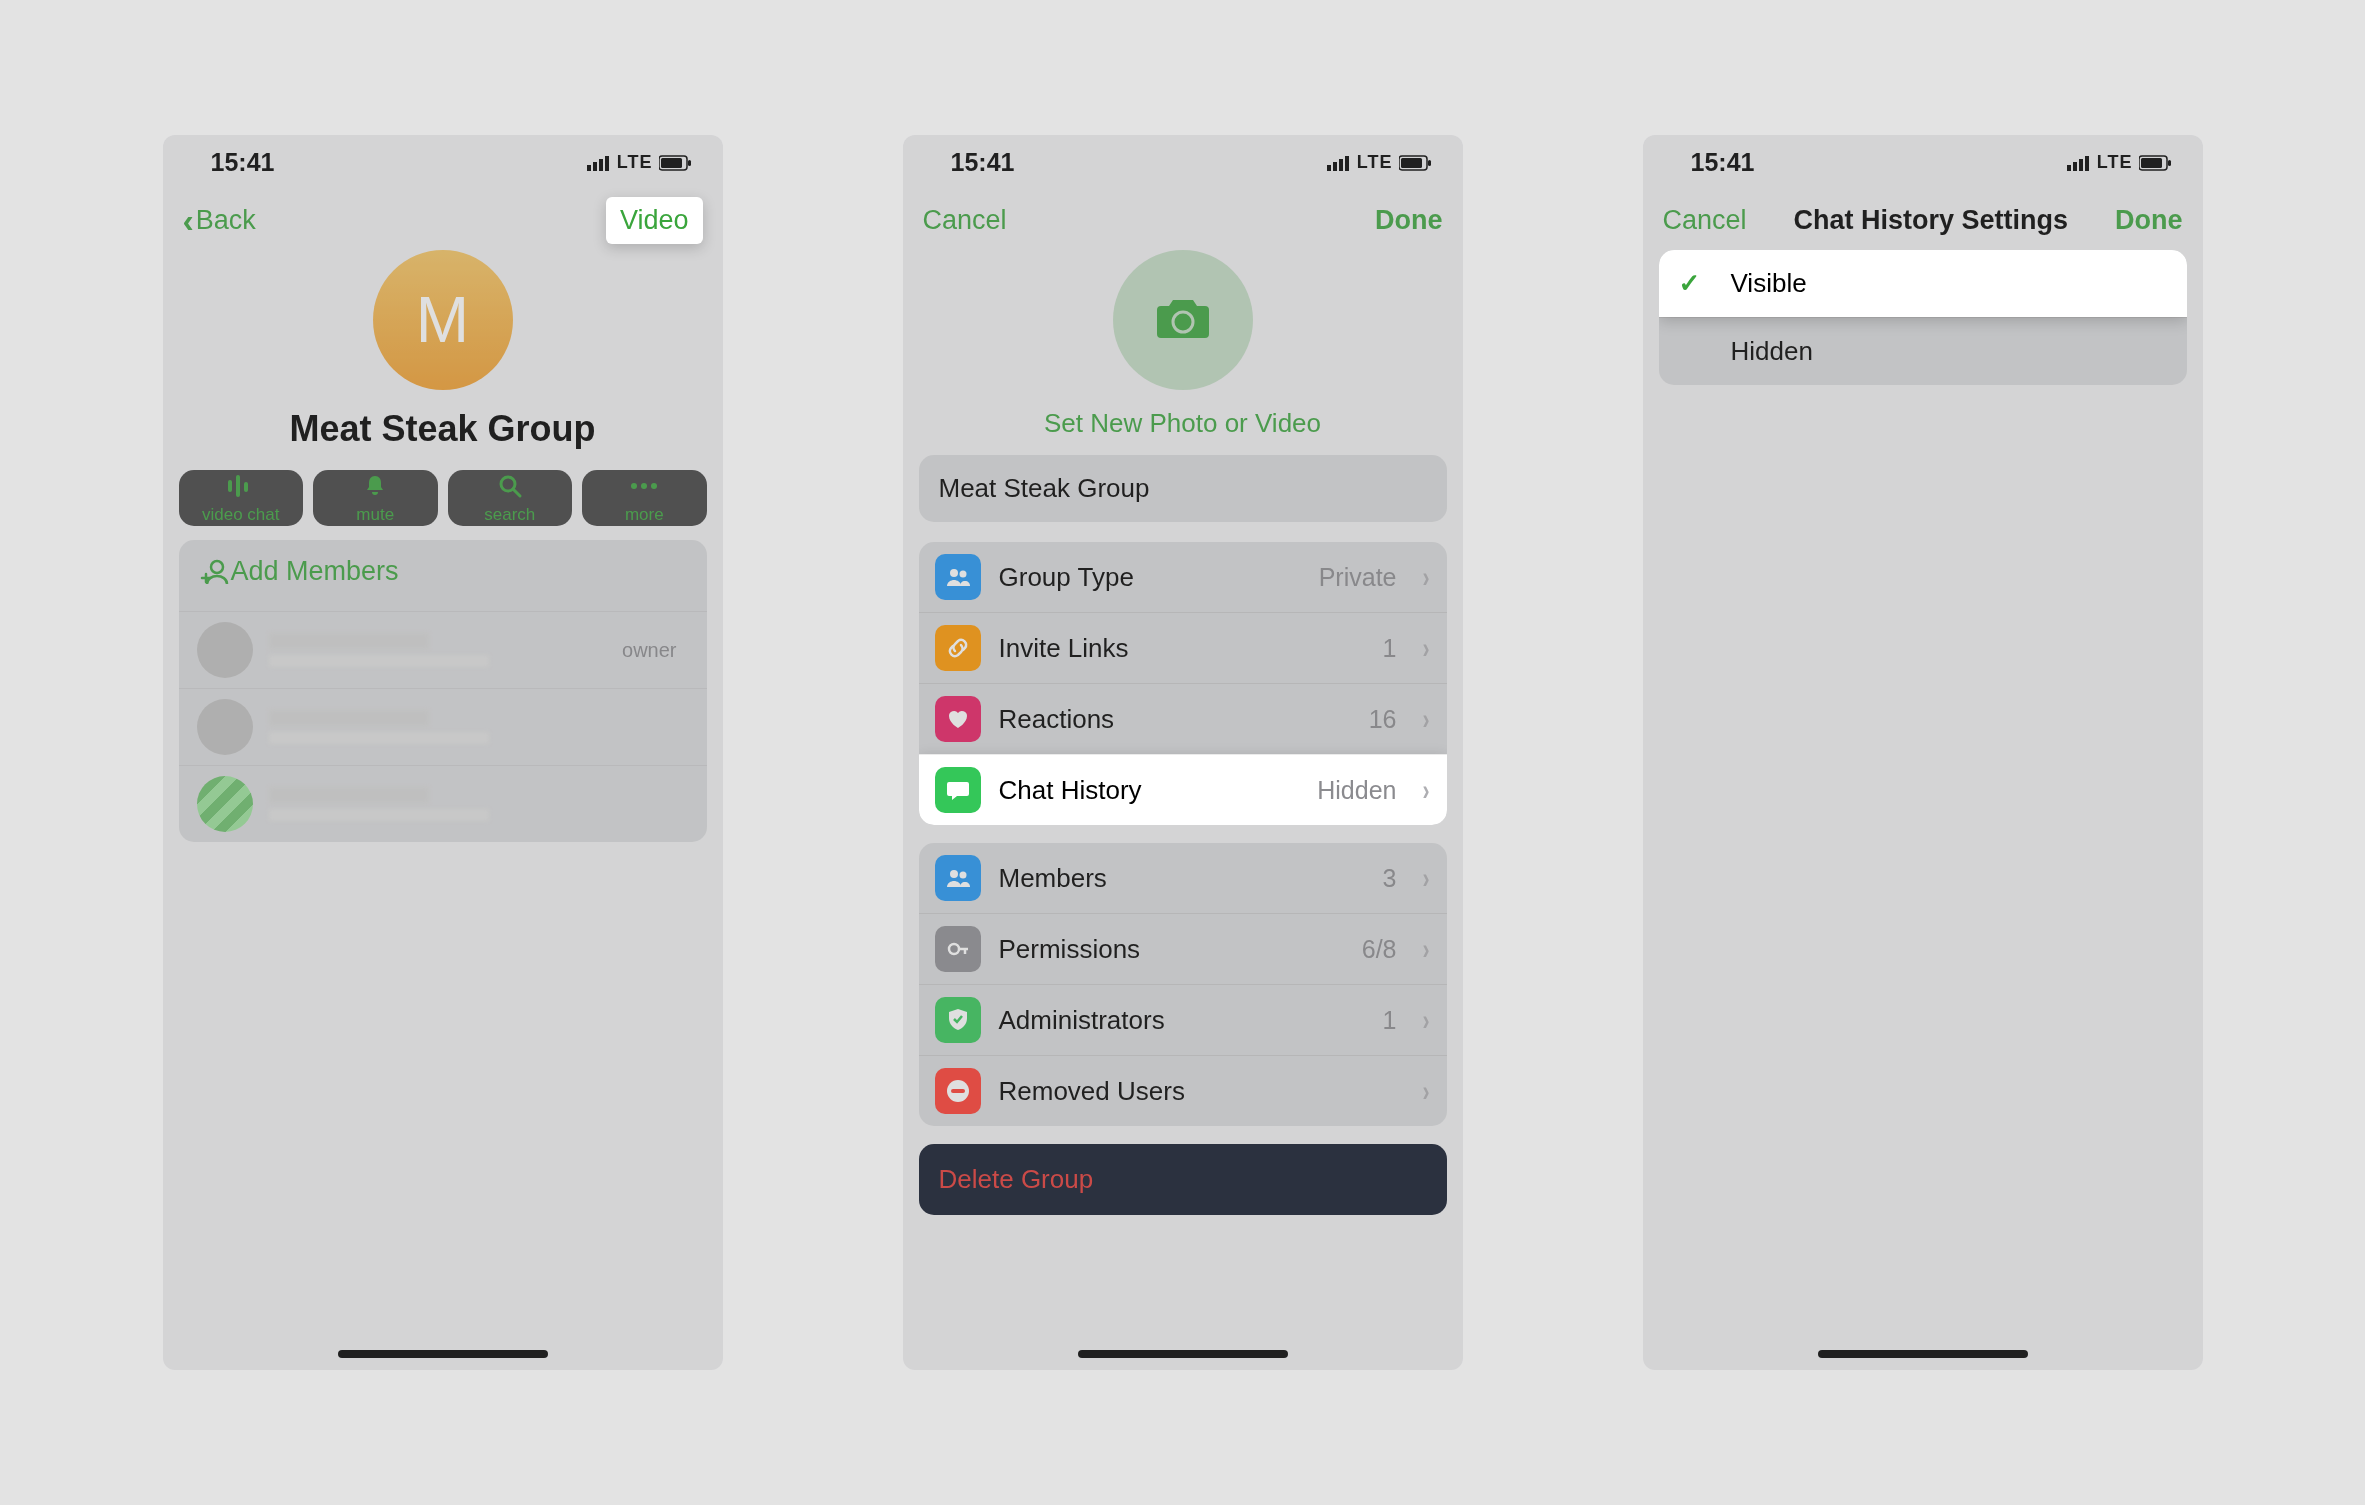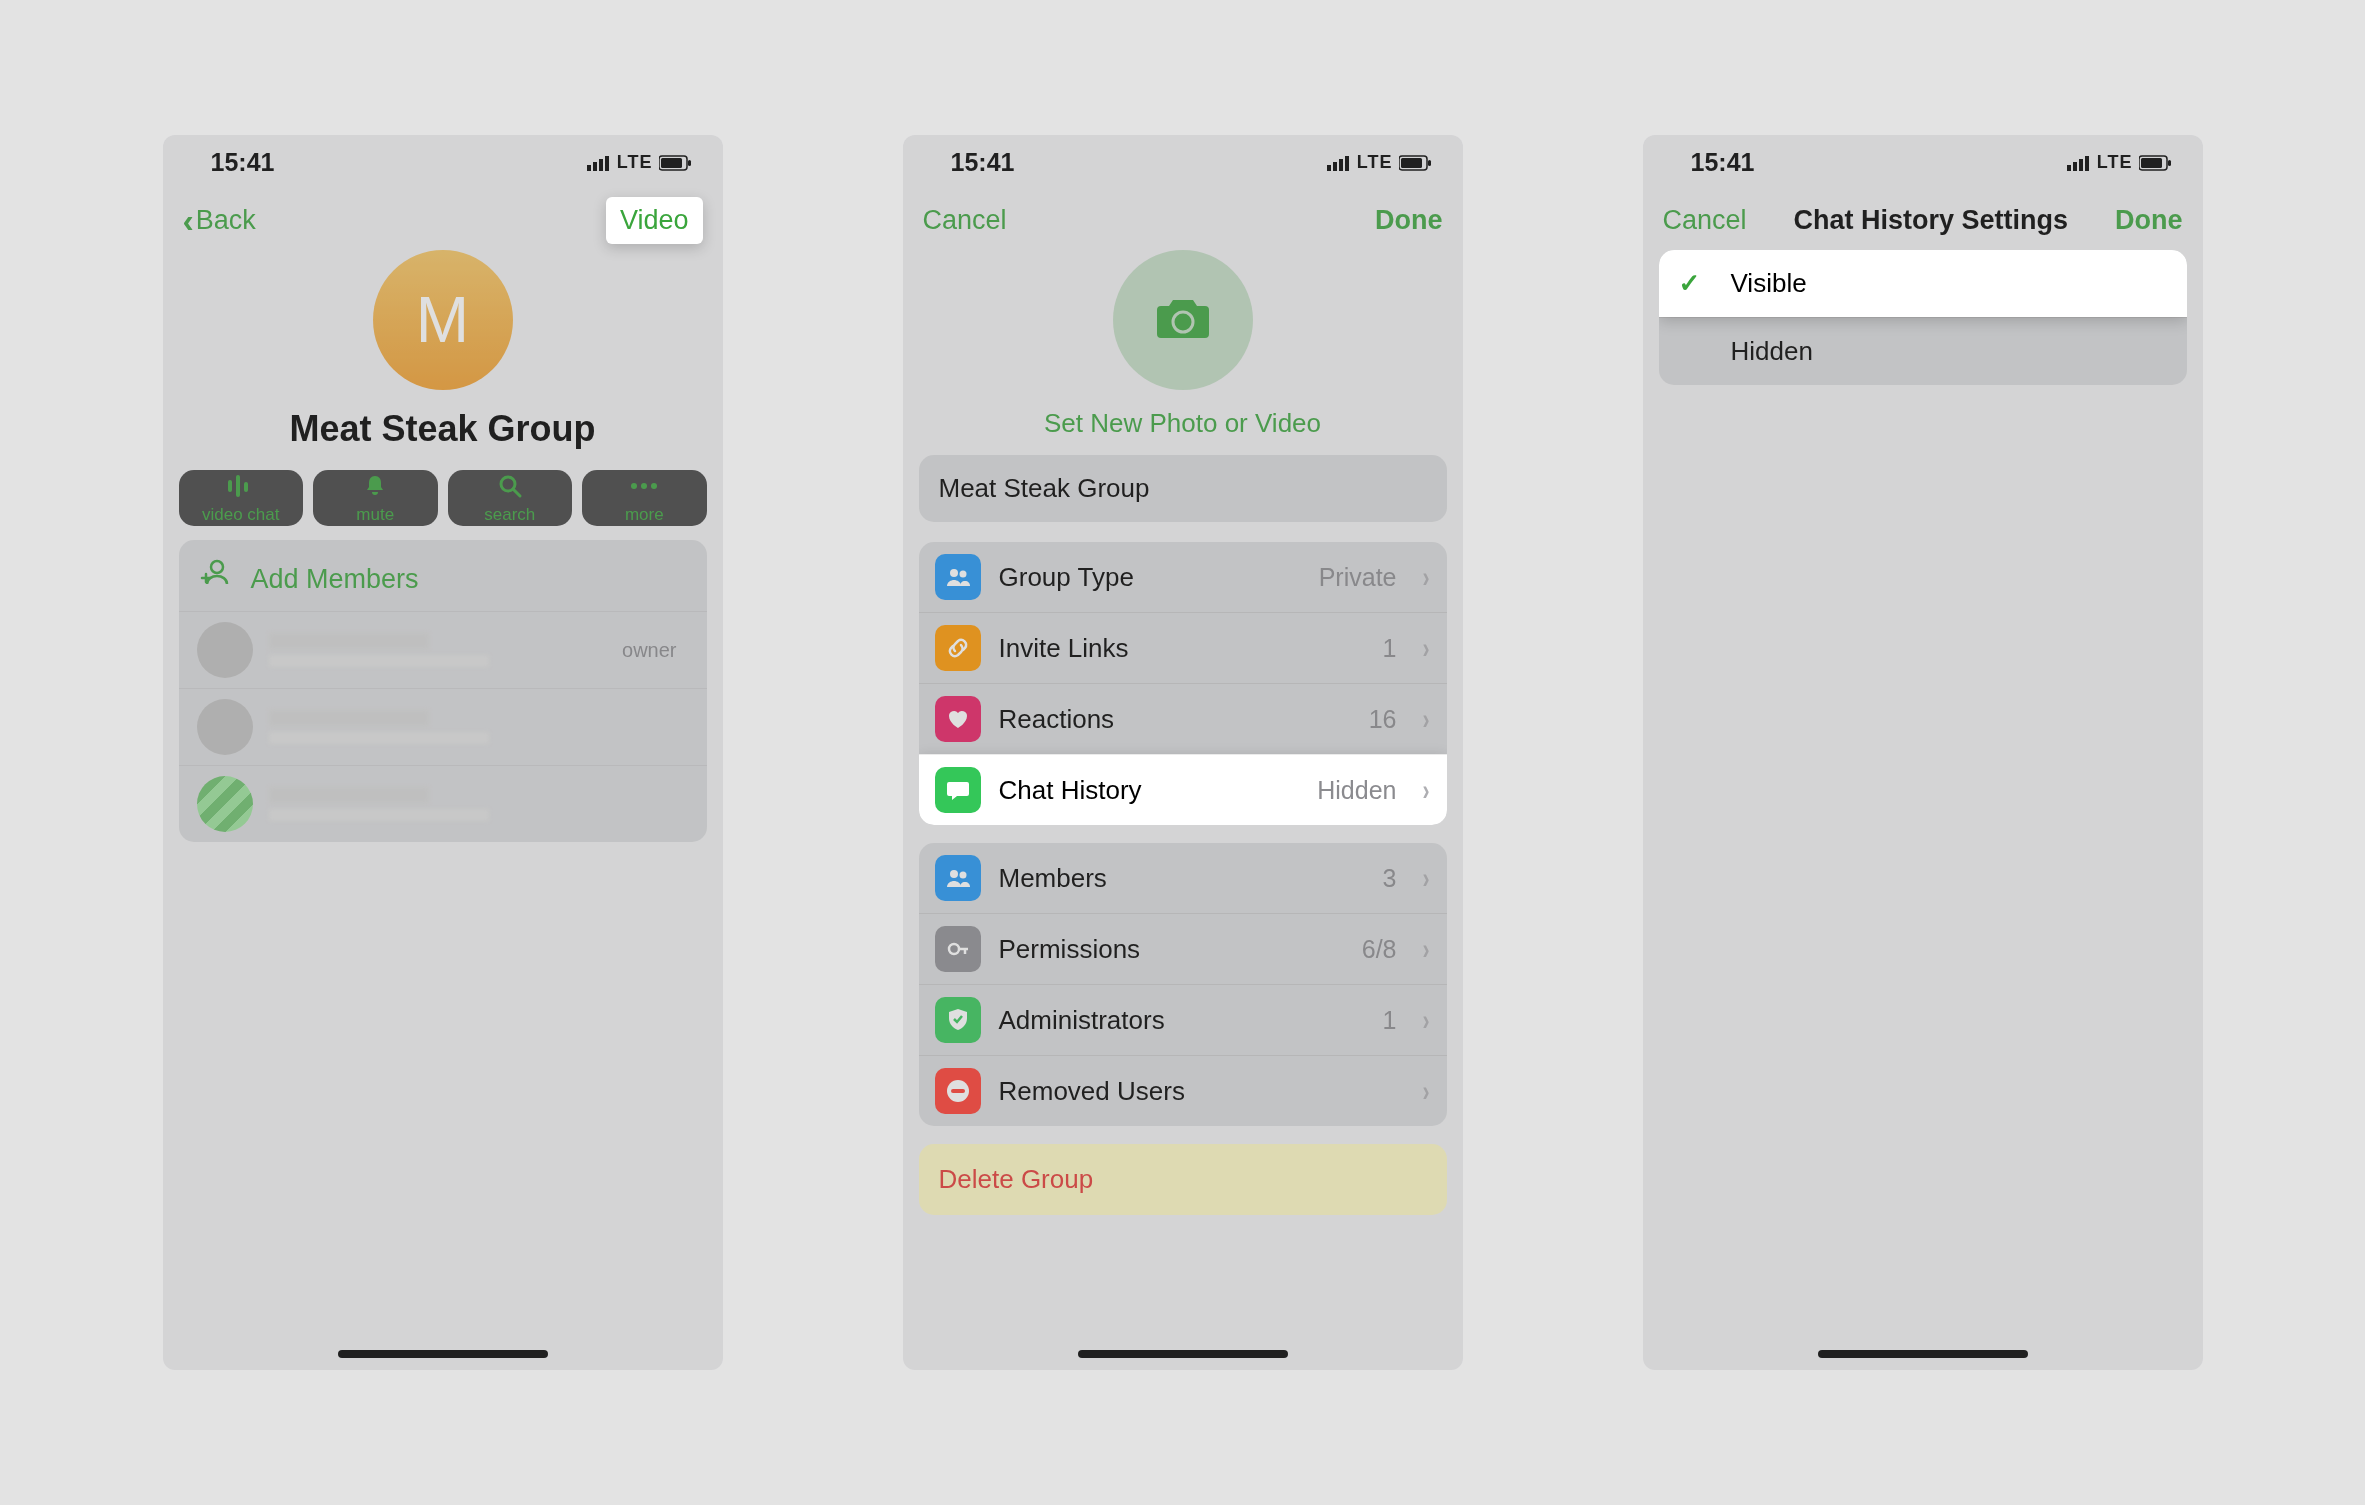--- a/index.html
+++ b/index.html
@@ -19,21 +19,21 @@
   .avatar { width:140px; height:140px; border-radius:50%; background:linear-gradient(180deg,#f5c563,#f09f30); display:flex; align-items:center; justify-content:center; color:#fff; font-size:64px; font-weight:500; margin:0 auto; }
   .avatar-edit { width:140px; height:140px; border-radius:50%; background:#c2dbc3; display:flex; align-items:center; justify-content:center; margin:0 auto; }
   .group-title { text-align:center; font-size:36px; font-weight:600; margin-top:18px; }
   .group-sub { text-align:center; font-size:24px; color:#8a8a8e; margin-top:2px; }
 
   .action-row { display:flex; gap:10px; padding: 20px 16px 14px; }
   .action-btn { flex:1; background:#404040; border-radius:15px; height:56px; display:flex; flex-direction:column; align-items:center; justify-content:center; gap:4px; color:#3aa53c; font-size:17px; }
   .action-btn .ico { height:30px; display:flex; align-items:center; justify-content:center; }
 
   .card { margin: 0 16px 18px; background:#d9dadc; border-radius:15px; overflow:hidden; }
-  .add-members { display:flex; align-items:flex-end; gap:20px; padding:16px 20px; color:#3aa53c; font-size:27px; }
+  .add-members { display:flex; align-items:flex-start; padding:16px 20px; color:#3aa53c; font-size:27px; }
   .member-row { display:flex; align-items:center; padding:10px 18px; gap:16px; border-top:1px solid rgba(0,0,0,.06); }
   .member-row:first-of-type { border-top:none; }
   .member-row .mpic { width:56px; height:56px; border-radius:50%; background:#bfbfbf; }
   .member-row .mtxt { flex:1; }
   .mtxt .mname { width:160px; height:16px; background:#d5d5d5; border-radius:2px; filter:blur(2px); margin-bottom:6px;}
   .mtxt .msub { width:220px; height:12px; background:#e0e0e0; border-radius:2px; filter:blur(2px);}
   .owner { font-size:20px; color:#8a8a8e; margin-right:12px; }
 
   .text-fields { margin: 16px 16px 20px; background:#d9dadc; border-radius:15px; overflow:hidden; }
   .field { padding:18px 20px; font-size:26px; border-bottom:1px solid rgba(0,0,0,.08); }
@@ -44,21 +44,21 @@
 
   .list { margin: 0 16px 18px; background:#d9dadc; border-radius:15px; overflow:hidden; }
   .row { display:flex; align-items:center; padding:12px 16px; gap:18px; border-top:1px solid rgba(0,0,0,.08); font-size:26px; }
   .row:first-child { border-top:none; }
   .row .icon { width:46px; height:46px; border-radius:10px; display:flex; align-items:center; justify-content:center; }
   .row .label { flex:1; color:#000; }
   .row .value { color:#8b8b8f; font-size:25px; }
   .row .chev { color:#aeaeb2; font-size:30px; font-weight:600; margin-left:6px; transform:scaleX(.7); }
   .row.highlight { background:#fff; }
 
-  .delete { margin: 0 16px; background:#fef9c3; border-radius:15px; padding:20px; font-size:26px; color:#e53935; }
+  .delete { margin: 0 16px; background:#0f172a; border-radius:15px; padding:20px; font-size:26px; color:#e53935; }
 
   .section-header { font-size:20px; letter-spacing:.5px; color:#7d7d81; padding: 30px 30px 12px; text-transform:uppercase; }
   .option-list { margin: 0 16px; background:#d9dadc; border-radius:15px; overflow:hidden; }
   .option { display:flex; align-items:center; padding:18px 20px; gap:24px; font-size:26px; border-top:1px solid rgba(0,0,0,.08); }
   .option:first-child { border-top:none; }
   .option.highlight { background:#fff; }
   .check { width:28px; color:#3aa53c; font-size:26px; font-weight:700; }
   .footnote { font-size:20px; color:#7d7d81; padding: 14px 32px; line-height:1.4; }
 
   .home-ind { position:absolute; bottom:12px; left:50%; transform:translateX(-50%); width:210px; height:8px; background:#000; border-radius:5px; }

